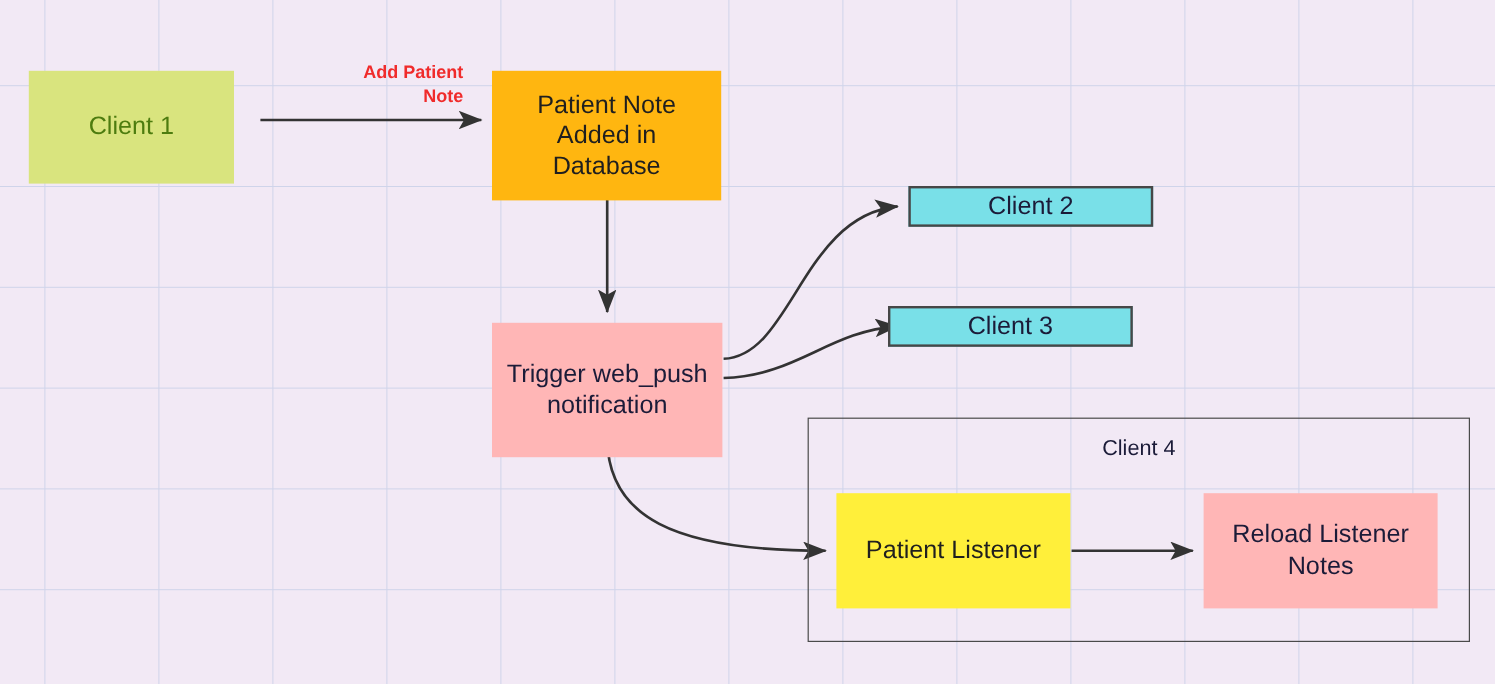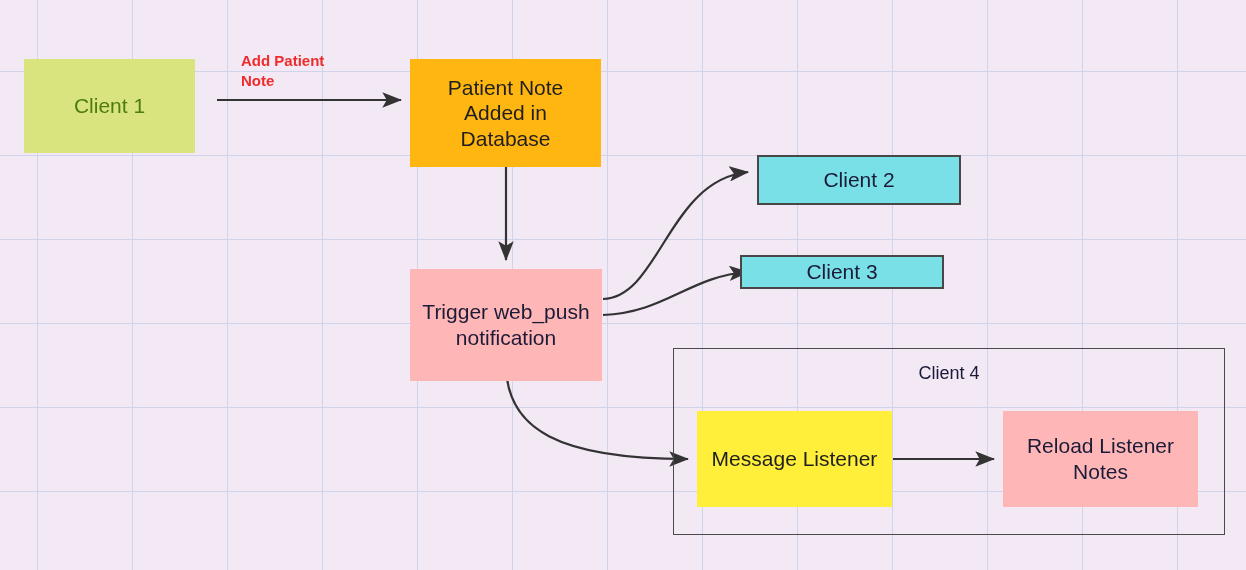--- a/index.html
+++ b/index.html
@@ -57,21 +57,21 @@
   #node-db {
     left: 410px; top: 59px; width: 191px; height: 108px;
     background: #ffb610;
     color: #1f1f1f;
   }
   #node-trigger {
     left: 410px; top: 269px; width: 192px; height: 112px;
     background: #ffb6b6;
   }
   #node-client2 {
-    left: 757px; top: 155px; width: 204px; height: 50px;
+    left: 757px; top: 155px; width: 204px; height: 34px;
     background: #79e0e8;
   }
   #node-client3 {
     left: 740px; top: 255px; width: 204px; height: 34px;
     background: #79e0e8;
   }
   #group-client4 {
     position: absolute;
     left: 673px; top: 348px; width: 552px; height: 187px;
     box-sizing: border-box;
@@ -89,21 +89,21 @@
     left: 697px; top: 411px; width: 195px; height: 96px;
     background: #ffef3a;
     color: #1f1f1f;
   }
   #node-reload {
     left: 1003px; top: 411px; width: 195px; height: 96px;
     background: #ffb6b6;
   }
   .edge-label {
     position: absolute;
-    text-align: left;
+    text-align: right;
     font-weight: bold;
     color: #f02b2b;
     font-size: 15px;
     line-height: 1.32;
     white-space: pre-line;
   }
   #label-add-note {
     left: 241px; top: 51px; width: 145px;
   }
 </style>
@@ -141,21 +141,21 @@
   <div class="node plain" id="node-trigger">Trigger web_push
 notification</div>
 
   <div class="node bordered" id="node-client2">Client 2</div>
 
   <div class="node bordered" id="node-client3">Client 3</div>
 
   <div id="group-client4"></div>
   <div id="group-client4-label">Client 4</div>
 
-  <div class="node plain" id="node-listener">Message Listener</div>
+  <div class="node plain" id="node-listener">Patient Listener</div>
 
   <div class="node plain" id="node-reload">Reload Listener
 Notes</div>
 
   <div class="edge-label" id="label-add-note">Add Patient
 Note</div>
 
 </div>
 
 </body></html>

